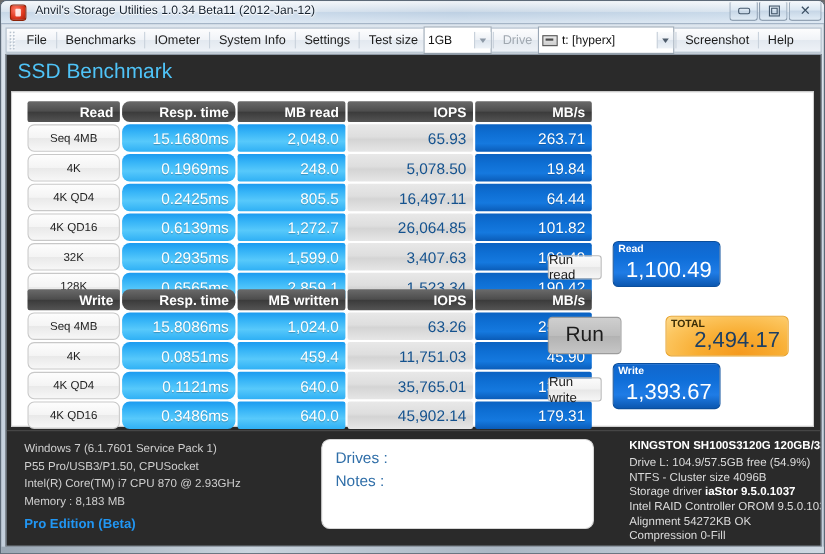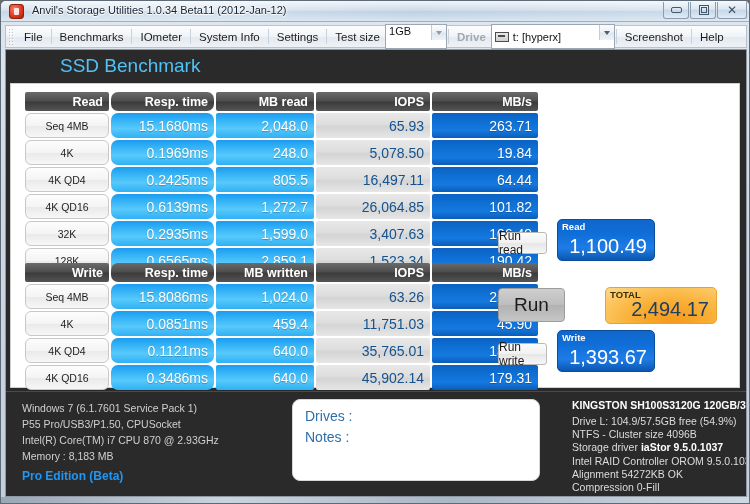--- a/index.html
+++ b/index.html
@@ -155,28 +155,29 @@
     height: 15px;
     background: #c9d2dc;
     margin: 0 1px;
   }
   .mlabel {
     font-size: 11.5px;
     color: #1c1c1c;
     padding: 0 5px 0 7px;
     white-space: nowrap;
   }
-  .mlabel.disabled { color: #a0a8b0; font-weight: bold; }
+  .mlabel.disabled { color: #a0a8b0; }
 
   .combo {
     height: 25px;
     background: #ffffff;
     border: 1px solid #9aa7b5;
     box-sizing: border-box;
     display: flex;
+    align-items: center;
     position: relative;
     font-size: 11px;
     color: #111;
   }
   .combo .cval {
     padding-left: 3px;
     flex: 1;
     white-space: nowrap;
     overflow: hidden;
   }
@@ -228,21 +229,20 @@
     border: 1px solid #8d98a4;
     box-sizing: border-box;
     overflow: hidden;
   }
   .sectitle {
     position: absolute;
     left: 10px; top: 5px;
     font-size: 19px;
     color: #4fc3f7;
     font-family: "Liberation Sans", sans-serif;
-    margin-left: 44px;
   }
 
   
   .panel {
     position: absolute;
     left: 4px; top: 33px;
     width: 730px;
     height: 305px;
     background: #ffffff;
     border: 1px solid #cfcfcf;

